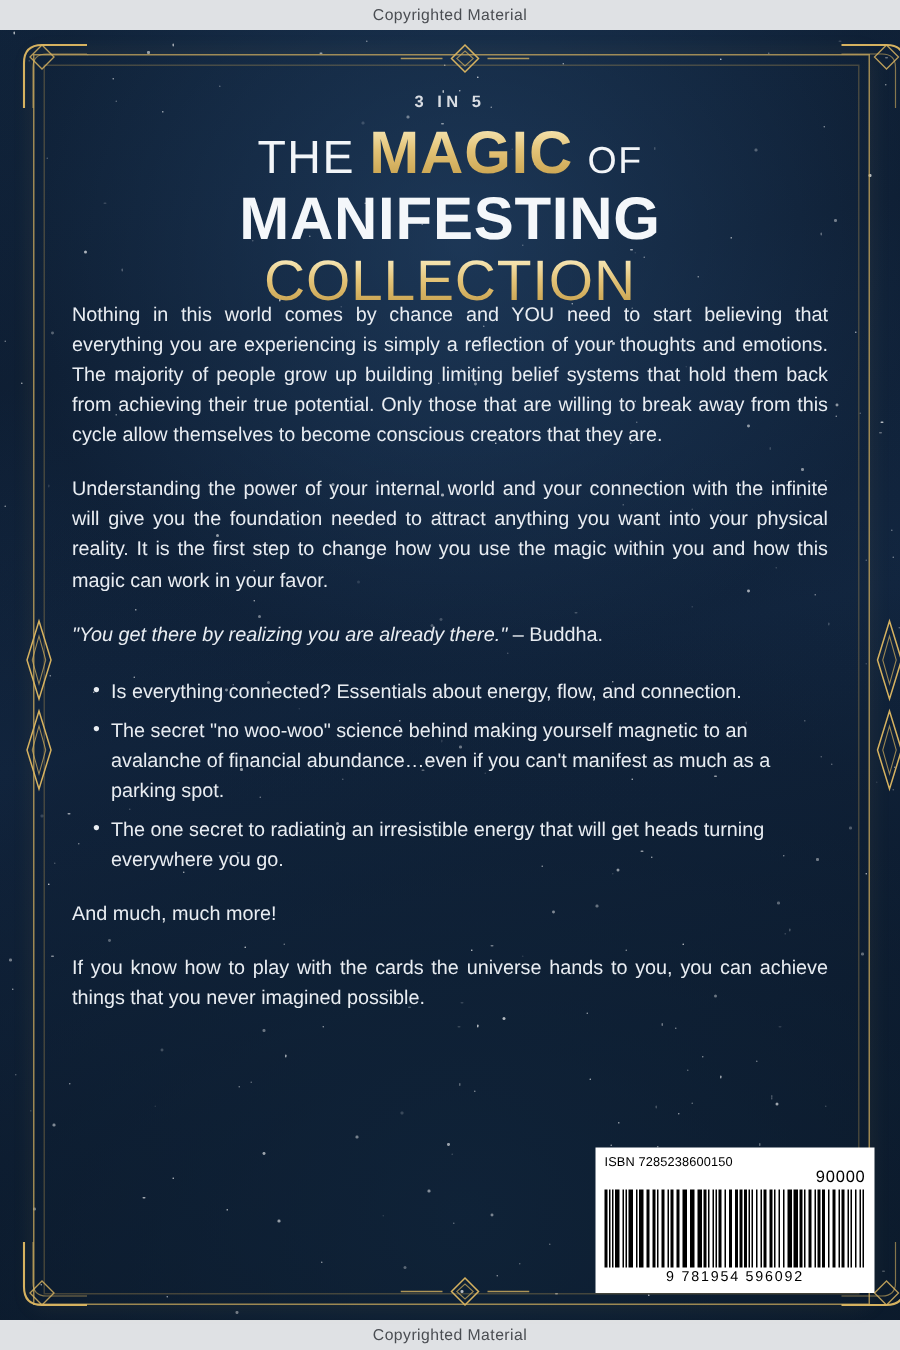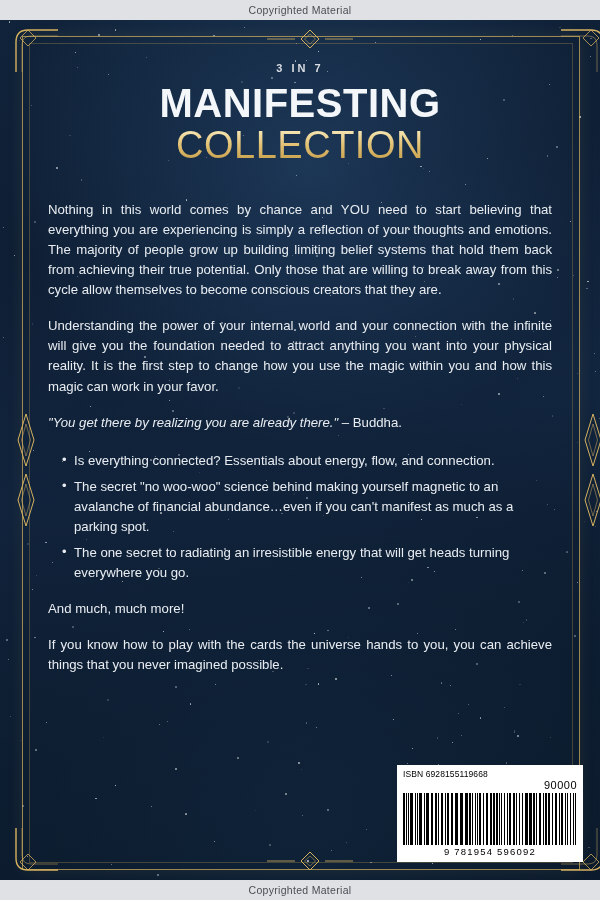--- a/index.html
+++ b/index.html
@@ -590,21 +590,26 @@
     </svg>
   </div>
   <div class="side-orn r y2">
     <svg width="22" height="60" viewBox="0 0 22 60">
       <path d="M11 4 L19 30 L11 56 L3 30 Z" fill="none" stroke="#d6b260" stroke-width="1"></path>
       <path d="M11 14 L15.5 30 L11 46 L6.5 30 Z" fill="none" stroke="#d6b260" stroke-width="0.7" opacity="0.7"></path>
     </svg>
   </div>
 
   <div class="title-block">
-    <div class="series-label">3 IN 7</div>
+    <div class="series-label">3 IN 5</div>
+    <div class="title-line1">
+      <span>THE</span>
+      <span class="big">MAGIC</span>
+      <span class="of">OF</span>
+    </div>
     <div class="title-line2">MANIFESTING</div>
     <div class="title-line3">COLLECTION</div>
   </div>
 
   <div class="copy">
     <p>Nothing in this world comes by chance and YOU need to start believing that everything you are experiencing is simply a reflection of your thoughts and emotions. The majority of people grow up building limiting belief systems that hold them back from achieving their true potential. Only those that are willing to break away from this cycle allow themselves to become conscious creators that they are.</p>
     <p>Understanding the power of your internal world and your connection with the infinite will give you the foundation needed to attract anything you want into your physical reality. It is the first step to change how you use the magic within you and how this magic can work in your favor.</p>
     <p class="quote">
       <span>"You get there by realizing you are already there."</span><span class="author"> – Buddha.</span>
     </p>
@@ -612,21 +617,21 @@
       <li>Is everything connected? Essentials about energy, flow, and connection.</li>
       <li>The secret "no woo-woo" science behind making yourself magnetic to an avalanche of financial abundance…even if you can't manifest as much as a parking spot.</li>
       <li>The one secret to radiating an irresistible energy that will get heads turning everywhere you go.</li>
     </ul>
     <p>And much, much more!</p>
     <p>If you know how to play with the cards the universe hands to you, you can achieve things that you never imagined possible.</p>
   </div>
 
   <div class="barcode-block">
     <div class="isbn-row">
-      <span class="isbn-text">ISBN 6928155119668</span>
+      <span class="isbn-text">ISBN 7285238600150</span>
       <span class="price-code">90000</span>
     </div>
     <div class="bars" id="barcode-bars">
         <i style="width:2px"></i>
         <i style="width:1px;background:transparent"></i>
         <i style="width:1px"></i>
         <i style="width:1px;background:transparent"></i>
         <i style="width:1px"></i>
         <i style="width:1px;background:transparent"></i>
         <i style="width:3px"></i>

